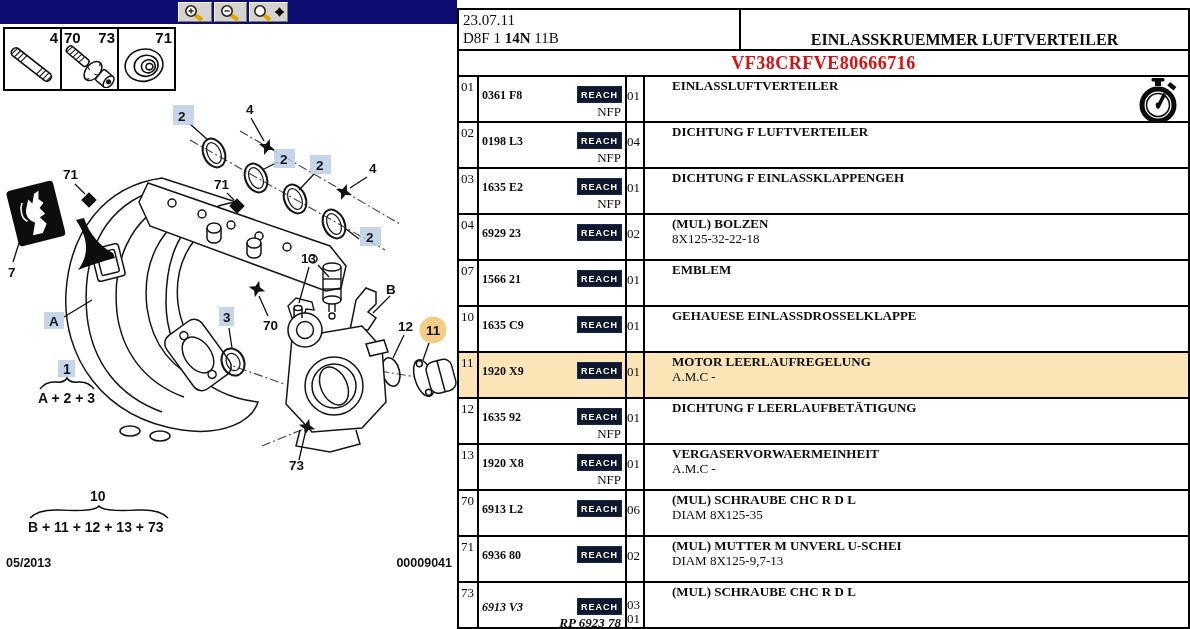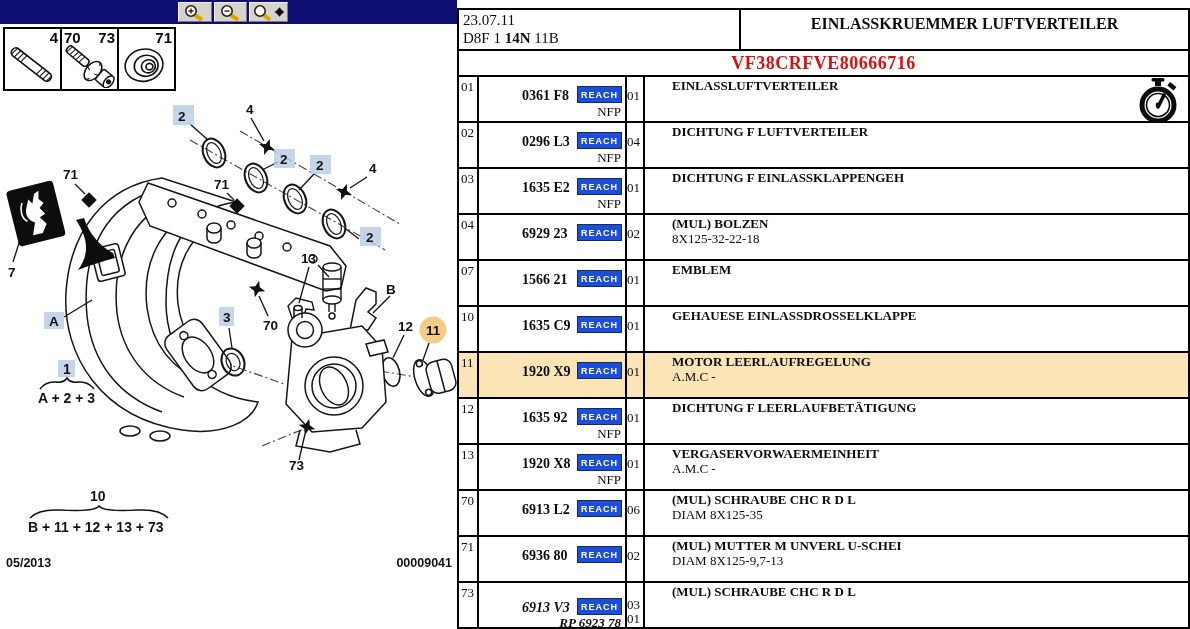--- a/index.html
+++ b/index.html
@@ -21,30 +21,30 @@
   .thumb + .thumb{margin-left:-2px;}
   .t-label{position:absolute;top:0;font:bold 15px "Liberation Sans",sans-serif;}
   .t-right{right:2px;} .t-left{left:2px;}
   .diagram-svg{position:absolute;left:0;top:0;width:457px;height:629px;}
   
   .right-panel{position:absolute;left:457px;top:8px;width:733px;height:629px;box-sizing:border-box;
     border-left:2px solid #000;border-top:2px solid #000;border-right:2px solid #000;background:#fff;}
   .hdr{height:39px;border-bottom:2px solid #000;display:flex;}
   .hdr-left{width:276px;border-right:2px solid #000;padding:1px 0 0 4px;font-size:15px;line-height:18px;}
   .code-bold{font-weight:bold;}
-  .hdr-right{flex:1;text-align:center;font-weight:bold;font-size:16px;padding-top:5px;}
+  .hdr-right{flex:1;text-align:center;font-weight:bold;font-size:16px;padding-top:21px;}
   .vin-row{height:24px;border-bottom:2px solid #000;text-align:center;font-weight:bold;font-size:18px;
     color:#e00d0d;line-height:24px;letter-spacing:0.5px;}
   .row{height:44px;border-bottom:2px solid #000;display:flex;position:relative;background:#fff;}
   .row.hl{background:#fbe4b5;}
   .c-ref{width:16px;border-right:2px solid #000;font-size:13px;padding:2px 0 0 2px;}
   .c-part{width:146px;border-right:2px solid #000;position:relative;}
-  .part-num{position:absolute;left:3px;top:11px;font-weight:bold;font-size:14px;white-space:nowrap;margin-left:40px;}
+  .part-num{position:absolute;left:3px;top:11px;font-weight:bold;font-size:12px;white-space:nowrap;}
   .part-num.it{font-style:italic;font-weight:bold;}
-  .reach{position:absolute;right:3px;top:9px;background:#1d4ed8;color:#fff;
+  .reach{position:absolute;right:3px;top:9px;background:#0f172a;color:#fff;
     font:bold 9px "Liberation Sans",sans-serif;letter-spacing:1px;padding:2.5px 3px 2px;
     border:1px solid #16295c;cursor:pointer;}
   .nfp{position:absolute;right:4px;top:27px;font-weight:normal;font-size:13px;}
   .rp{position:absolute;right:4px;top:32px;font-weight:bold;font-style:italic;font-size:13px;white-space:nowrap;}
   .c-qty{width:16px;border-right:2px solid #000;font-size:13px;padding-top:12px;box-sizing:content-box;}
   .c-qty div{line-height:14px;}
   .c-desc{flex:1;padding:1px 0 0 3px;position:relative;margin-left:24px;}
   .d1{font-weight:bold;font-size:13px;line-height:15px;white-space:nowrap;}
   .d2{font-size:13px;line-height:15px;white-space:nowrap;}
   .row.has-rp .part-num{top:17px;text-align:center;}
@@ -413,21 +413,21 @@
     <circle cx="25" cy="28" r="16" fill="none" stroke="#0b0b0b" stroke-width="5"></circle>
     <circle cx="25" cy="28" r="11.5" fill="none" stroke="#0b0b0b" stroke-width="1.6"></circle>
     <line x1="25" y1="30" x2="31" y2="18" stroke="#0b0b0b" stroke-width="3.6" stroke-linecap="round"></line>
     <circle cx="25" cy="28" r="2.4" fill="#0b0b0b"></circle>
   </svg>
         </div>
   </div>
       <div class="row">
     <div class="c-ref">02</div>
     <div class="c-part">
-      <span class="part-num">0296 L3</span>
+      <span class="part-num">0198 L3</span>
       <span class="reach">REACH</span>
       <span class="nfp">NFP</span>
 
     </div>
     <div class="c-qty">
           <div>04</div>
         </div>
     <div class="c-desc">
       <div class="d1">DICHTUNG F LUFTVERTEILER</div>
       <div class="d2"></div>

